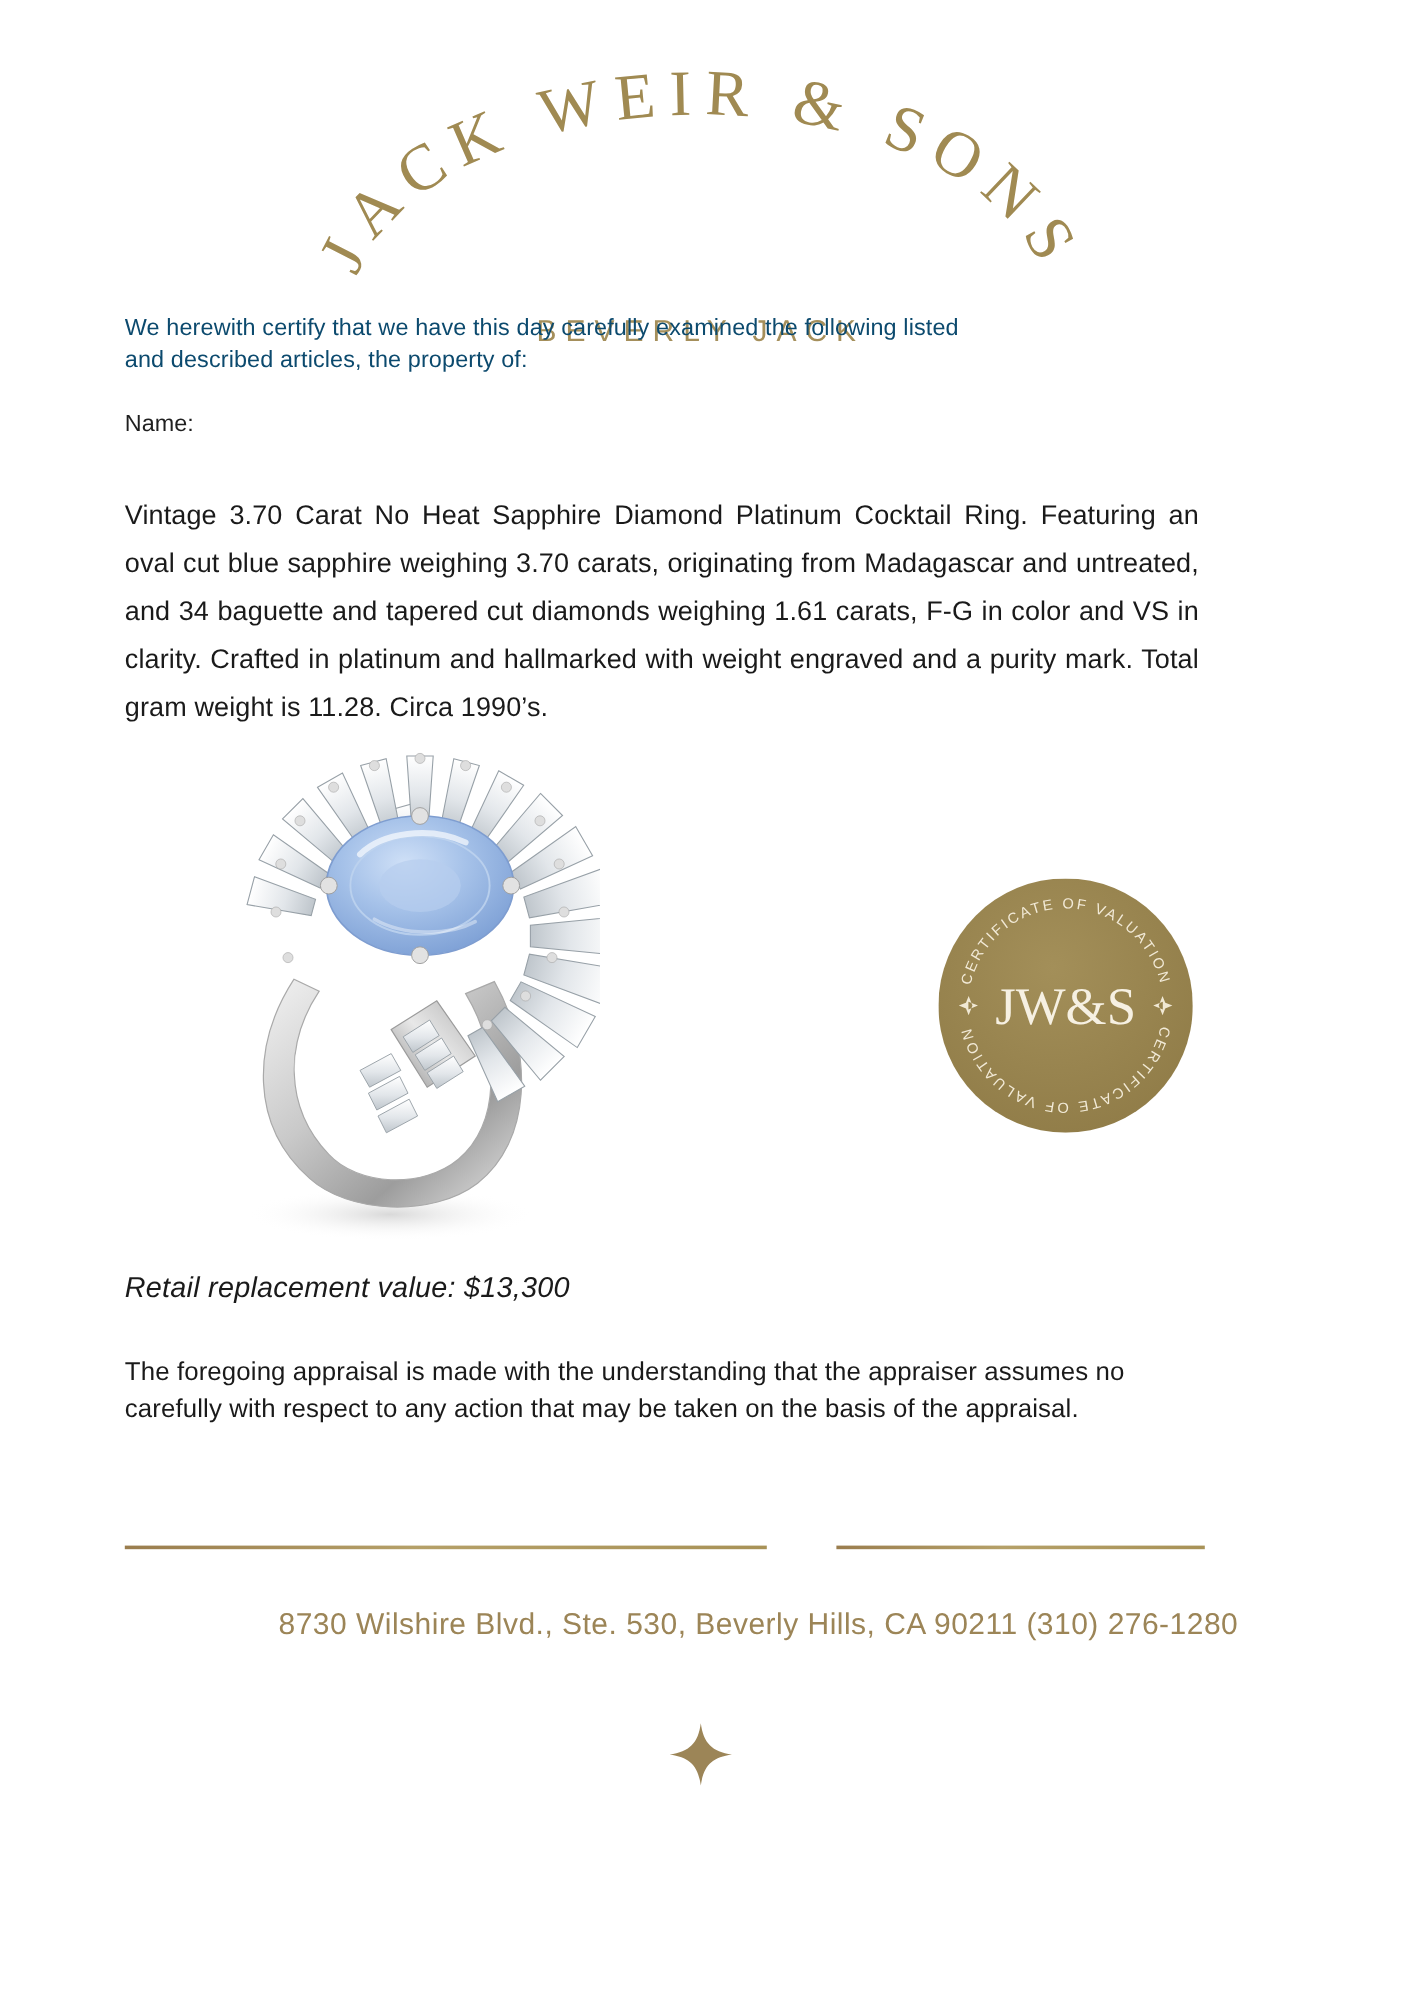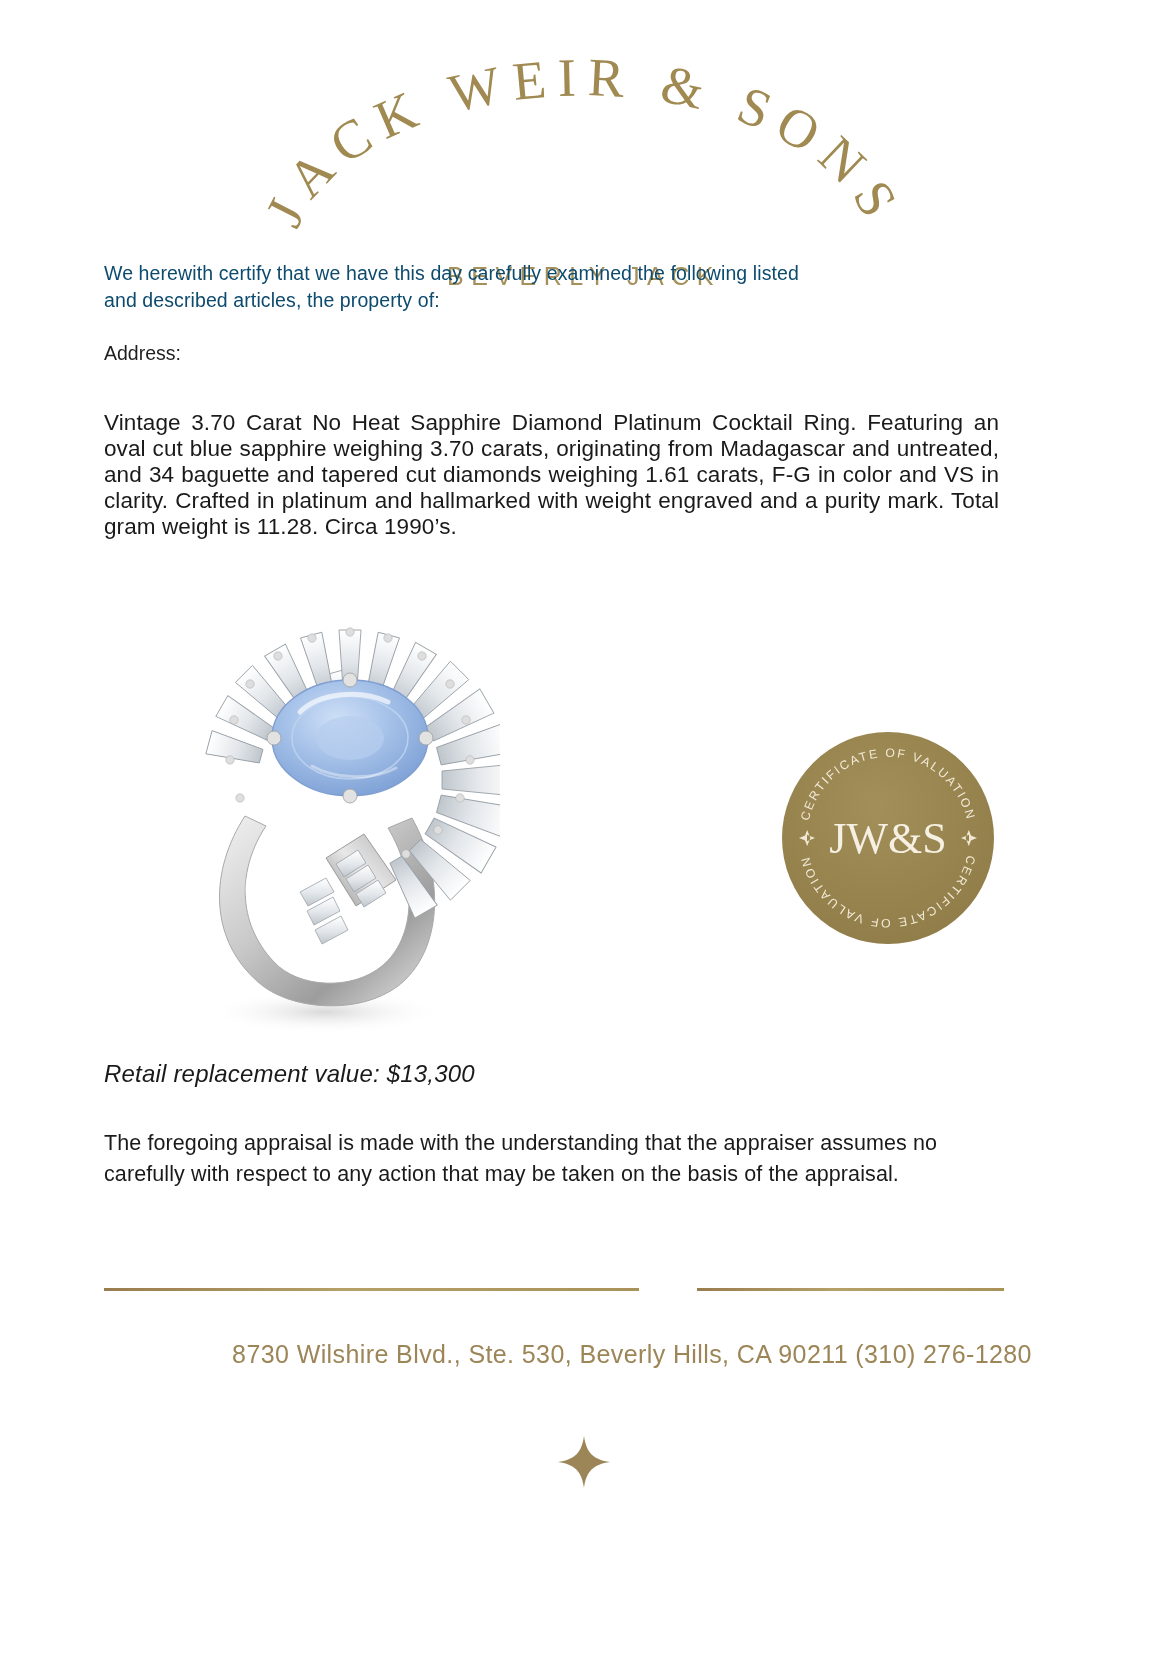--- a/index.html
+++ b/index.html
@@ -77,21 +77,21 @@
     font-size: 19.5px;
     line-height: 26px;
     color: #1f1f1f;
   }
   .description {
     position: absolute;
     top: 410px;
     left: 0;
     width: 895px;
     font-size: 22.5px;
-    line-height: 26px;
+    line-height: 40px;
     text-align: justify;
     text-justify: inter-word;
     color: #1a1a1a;
     letter-spacing: 0.1px;
   }
 
   
   .ring-photo {
     position: absolute;
     left: 150px;
@@ -199,21 +199,21 @@
     </svg>
   </div>
   <div class="logo-sub">BEVERLY JACK</div>
 </div>
 
 <div class="sheet">
 
   <div class="intro">We herewith certify that we have this day carefully examined the following listed and described articles, the property of:</div>
 
   <div class="namefields">
-    <div>Address:</div>
+    <div>Name:</div>
   </div>
 
   <div class="description">Vintage 3.70 Carat No Heat Sapphire Diamond Platinum Cocktail Ring. Featuring an oval cut blue sapphire weighing 3.70 carats, originating from Madagascar and untreated, and 34 baguette and tapered cut diamonds weighing 1.61 carats, F-G in color and VS in clarity. Crafted in platinum and hallmarked with weight engraved and a purity mark. Total gram weight is 11.28. Circa 1990’s.</div>
 
   <div class="value-line">Retail replacement value: $13,300</div>
 
   <div class="disclaimer">The foregoing appraisal is made with the understanding that the appraiser assumes no carefully with respect to any action that may be taken on the basis of the appraisal.</div>
 
 </div>
 

